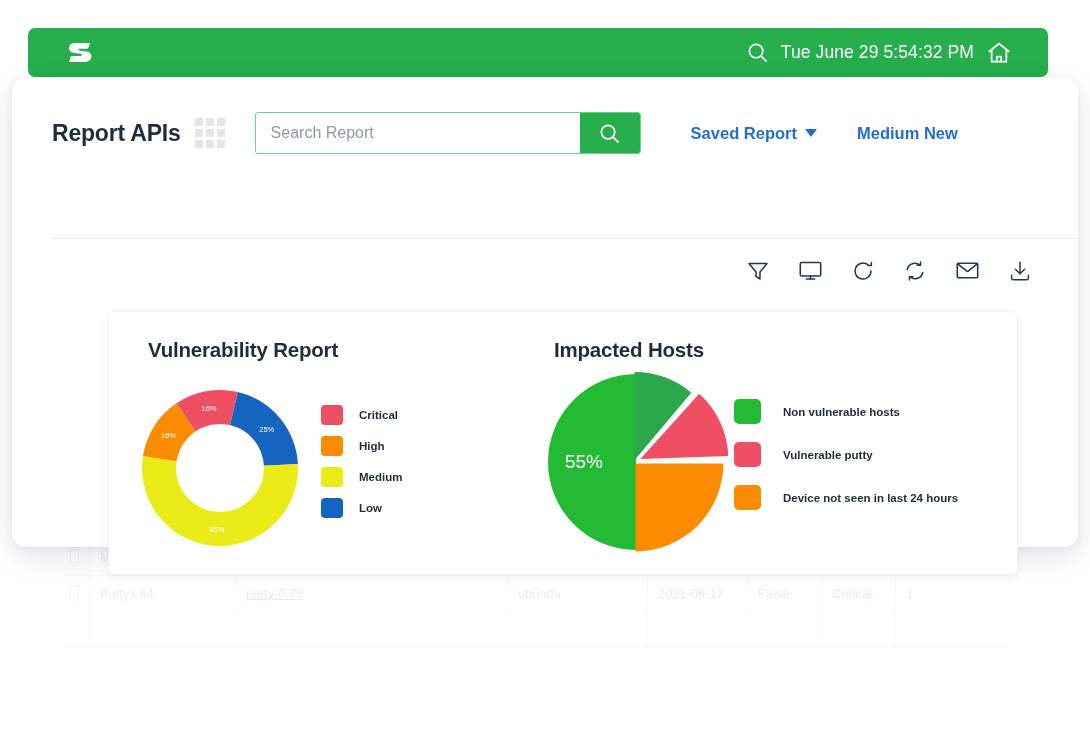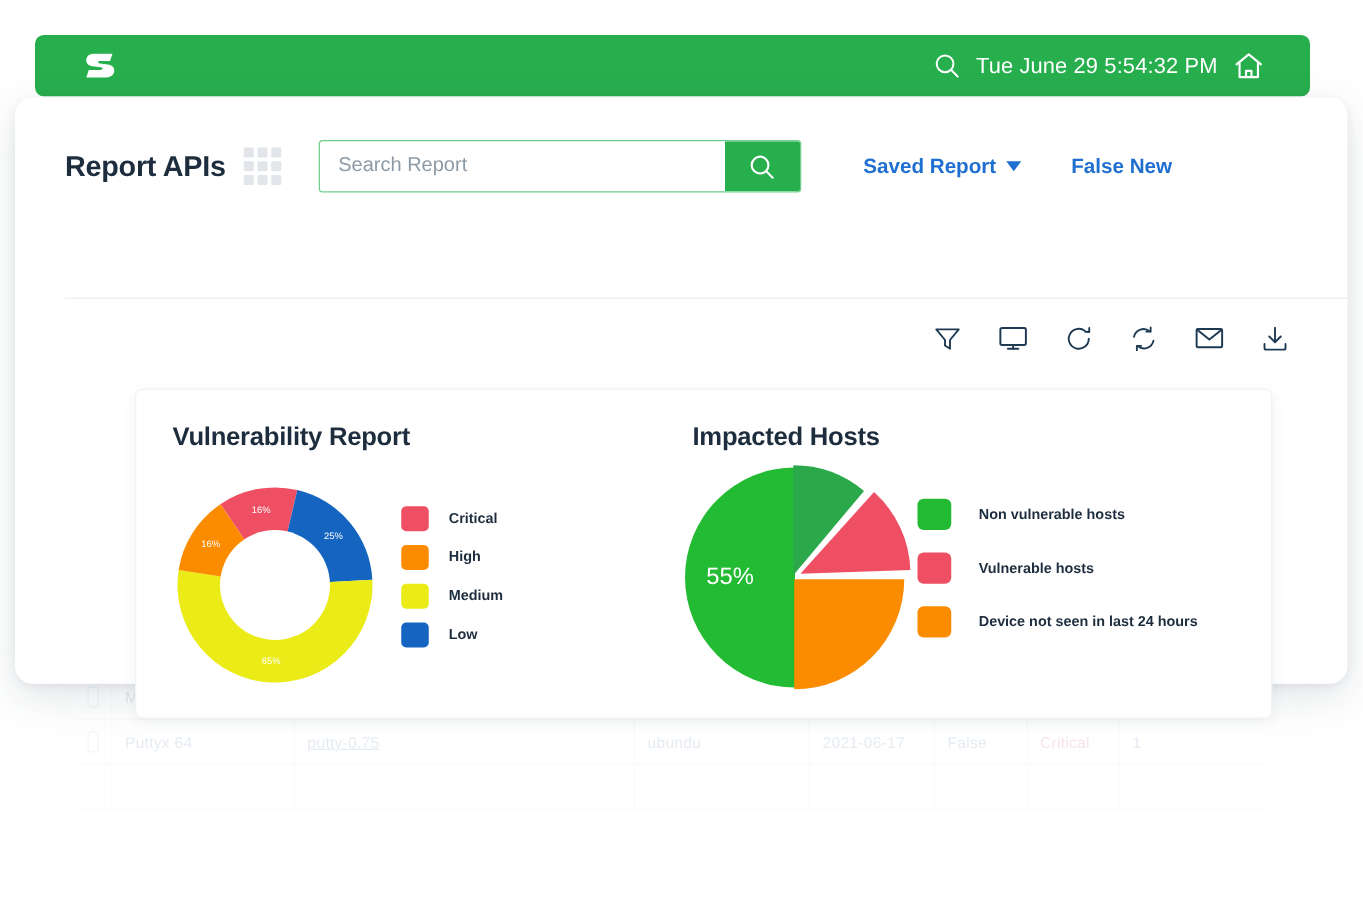--- a/index.html
+++ b/index.html
@@ -221,21 +221,21 @@
   }
 
   .chart-title {
     position: absolute;
     font-size: 20.5px;
     font-weight: bold;
     color: #1d2d3e;
     letter-spacing: -0.2px;
     white-space: nowrap;
   }
-  #t-vuln { left: 29px; top: 26px; }
+  #t-vuln { left: 39px; top: 26px; }
   #t-hosts { left: 445px; top: 26px; }
 
   .donut-wrap { position: absolute; left: 20px; top: 65px; width: 182px; height: 182px; }
   .pie-wrap   { position: absolute; left: 430px; top: 55px; width: 190px; height: 190px; }
 
   .legend { position: absolute; display: flex; flex-direction: column; }
   #legend-vuln  { left: 212px; top: 93px; gap: 11px; }
   #legend-hosts { left: 625px; top: 87px; gap: 18px; }
 
   .legend-item { display: flex; align-items: center; }
@@ -362,21 +362,21 @@
             <line x1="15.7" y1="15.7" x2="21" y2="21"></line>
           </svg>
         </button>
       </div>
 
       <div class="head-links">
         <div class="head-link">
           <span>Saved Report</span>
           <span class="caret"></span>
         </div>
-        <div class="head-link">False New</div>
+        <div class="head-link">Medium New</div>
       </div>
     </div>
 
     <div class="divider"></div>
 
     <div class="toolbar">
       <span class="tb-ic">
         <svg width="24" height="24" viewBox="0 0 24 24" fill="none" stroke="#1d3a52" stroke-width="1.5" stroke-linejoin="round" stroke-linecap="round">
           <path d="M3 4.5 h18 L14 13 v7 l-4 -2.6 V13 Z"></path>
         </svg>
@@ -473,21 +473,21 @@
           </div>
       </div>
 
       <div class="legend" id="legend-hosts">
         <div class="legend-item">
           <span class="legend-swatch" style="background:#22bb33"></span>
           <span class="legend-label">Non vulnerable hosts</span>
         </div>
         <div class="legend-item">
           <span class="legend-swatch" style="background:#ef4f63"></span>
-          <span class="legend-label">Vulnerable hosts</span>
+          <span class="legend-label">Vulnerable putty</span>
         </div>
         <div class="legend-item">
           <span class="legend-swatch" style="background:#fb8c00"></span>
           <span class="legend-label">Device not seen in last 24 hours</span>
         </div>
       </div>
 
     </div>
   </div>
 </div>

